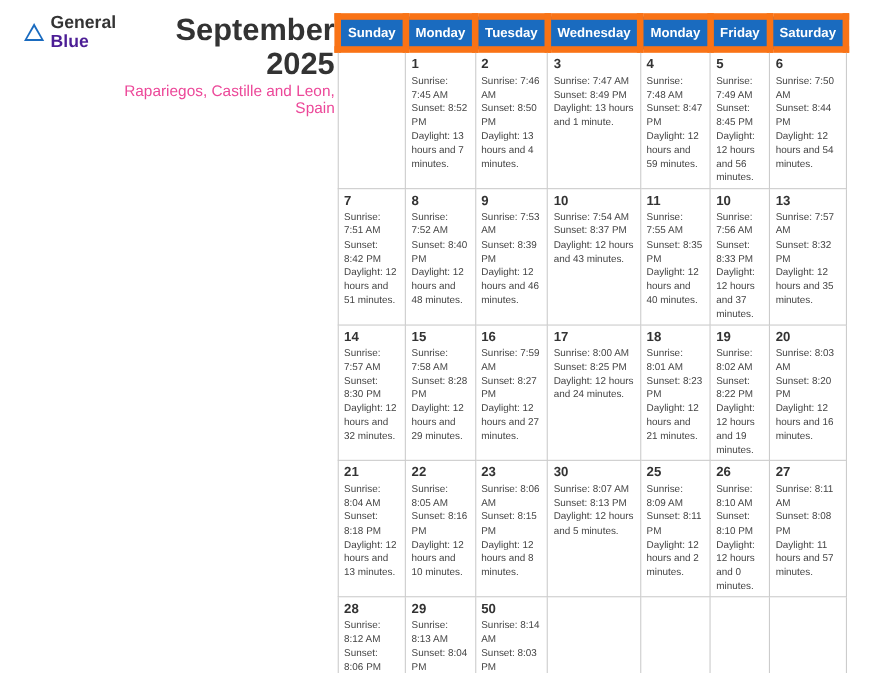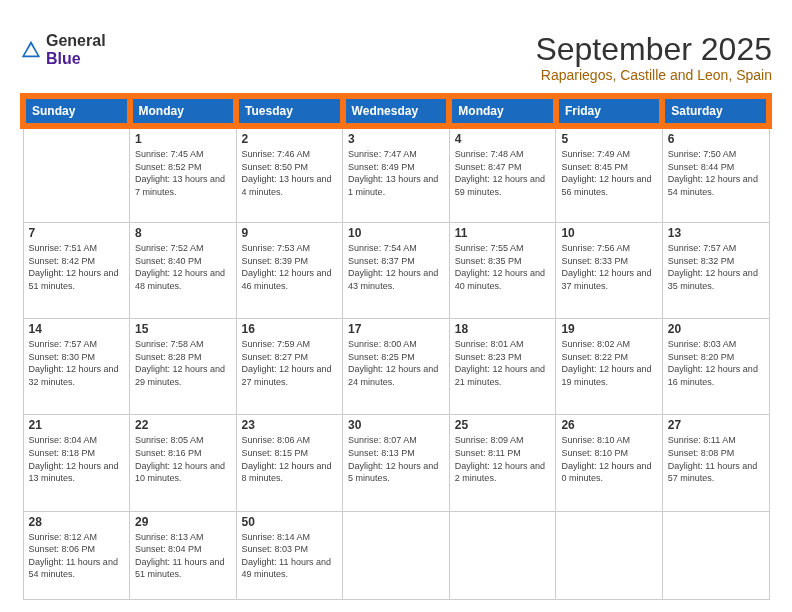--- a/index.html
+++ b/index.html
@@ -6,23 +6,22 @@
     body {
       font-family: Arial, sans-serif;
       background: #fff;
       width: 792px;
       height: 612px;
       overflow: hidden;
     }
     .page {
       width: 792px;
       height: 612px;
-      padding: 32px 20px 12px 20px;
+      padding: 12px 20px 12px 20px;
       display: flex;
-      flex-direction: column;
     }
     .header {
       display: flex;
       justify-content: space-between;
       align-items: flex-start;
       margin-bottom: 10px;
     }
     .logo {
       display: flex;
       align-items: center;
@@ -36,28 +35,28 @@
     .logo-general { color: #333; }
     .logo-blue { color: #4c1d95; }
     .logo-icon {
       width: 22px;
       height: 22px;
     }
     .title-block {
       text-align: right;
     }
     .month-title {
-      font-size: 32px;
-      font-weight: normal;
+      font-size: 28px;
+      font-weight: bold;
       color: #333;
       line-height: 1.1;
     }
     .subtitle {
       font-size: 14px;
-      color: #a16207;
+      color: #ec4899;
     }
     .calendar {
       width: 100%;
       border-collapse: collapse;
       flex: 1;
     }
     .calendar th {
       background-color: #1a6bbf;
       color: #fff;
       font-size: 12px;

